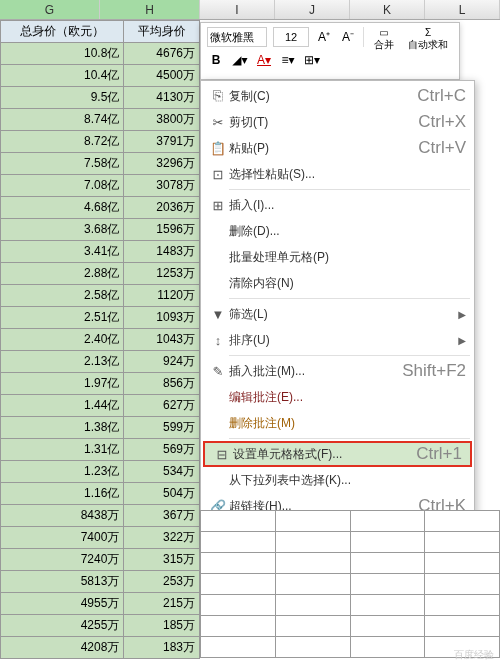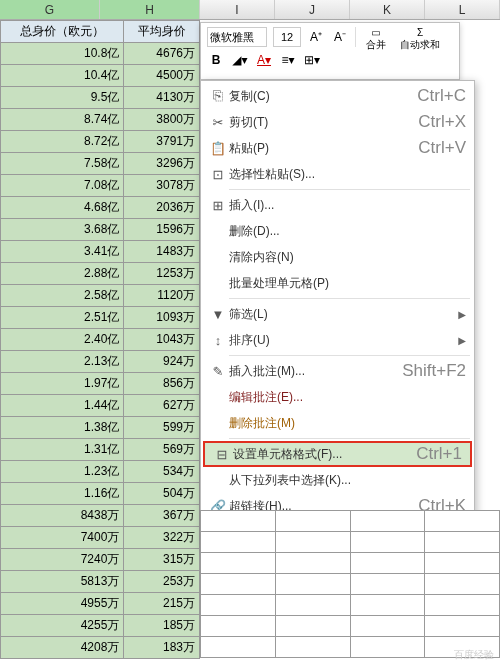--- a/index.html
+++ b/index.html
@@ -11,21 +11,21 @@
 .col-header.sel { background: #a4dba4; }
 
 table { border-collapse: collapse; width: 100%; }
 td { border: 1px solid #999; padding: 2px 4px; text-align: right; font-size: 12px; height: 21px; background: #e8f2e4; }
 tr.header-row td { text-align: center; background: #dde8f0; font-weight: normal; }
 tr.sel td { background: #c8e0c0; }
 
 .mini-toolbar { position: absolute; left: 200px; top: 22px; width: 260px; background: #fff; border: 1px solid #c0c0c0; box-shadow: 0 2px 6px rgba(0,0,0,.2); padding: 4px 6px; }
 .mt-row { display: flex; align-items: flex-start; gap: 6px; height: 24px; }
 .mt-font { width: 60px; height: 20px; border: 1px solid #ccc; font-size: 11px; padding: 0 2px; }
-.mt-size { width: 28px; height: 20px; border: 1px solid #ccc; font-size: 11px; text-align: center; }
+.mt-size { width: 36px; height: 20px; border: 1px solid #ccc; font-size: 11px; text-align: center; }
 .mt-btn { width: 18px; height: 18px; display: inline-flex; align-items: center; justify-content: center; font-size: 12px; cursor: pointer; }
 .mt-divider { width: 1px; height: 20px; background: #ddd; }
 .mt-merge { display: flex; flex-direction: column; align-items: center; font-size: 10px; padding: 0 4px; }
 .mt-sum { display: flex; flex-direction: column; align-items: center; font-size: 10px; padding: 0 4px; }
 
 .context-menu { position: absolute; left: 200px; top: 80px; width: 275px; background: #fff; border: 1px solid #bbb; box-shadow: 2px 2px 8px rgba(0,0,0,.25); padding: 2px 0; }
 .cm-item { display: flex; align-items: center; height: 26px; padding: 0 8px 0 6px; font-size: 12px; color: #333; cursor: pointer; }
 .cm-item.highlight { background: #d4e8cc; border: 2px solid #e03020; margin: 0 2px; }
 .cm-icon { width: 22px; text-align: center; font-size: 13px; color: #555; }
 .cm-label { flex: 1; }
@@ -229,25 +229,25 @@
   <div class="cm-item">
       <span class="cm-icon">⊞</span>
       <span class="cm-label">插入(I)...</span>
     </div>
   <div class="cm-item">
       <span class="cm-icon"></span>
       <span class="cm-label">删除(D)...</span>
     </div>
   <div class="cm-item">
       <span class="cm-icon"></span>
+      <span class="cm-label">批量处理单元格(P)</span>
+    </div>
+  <div class="cm-item">
+      <span class="cm-icon"></span>
       <span class="cm-label">清除内容(N)</span>
-    </div>
-  <div class="cm-item">
-      <span class="cm-icon"></span>
-      <span class="cm-label">批量处理单元格(P)</span>
     </div>
   <div class="cm-sep"></div>
   <div class="cm-item">
       <span class="cm-icon">▼</span>
       <span class="cm-label">筛选(L)</span>
       <span class="cm-arrow">▶</span>
     </div>
   <div class="cm-item">
       <span class="cm-icon">↕</span>
       <span class="cm-label">排序(U)</span>

